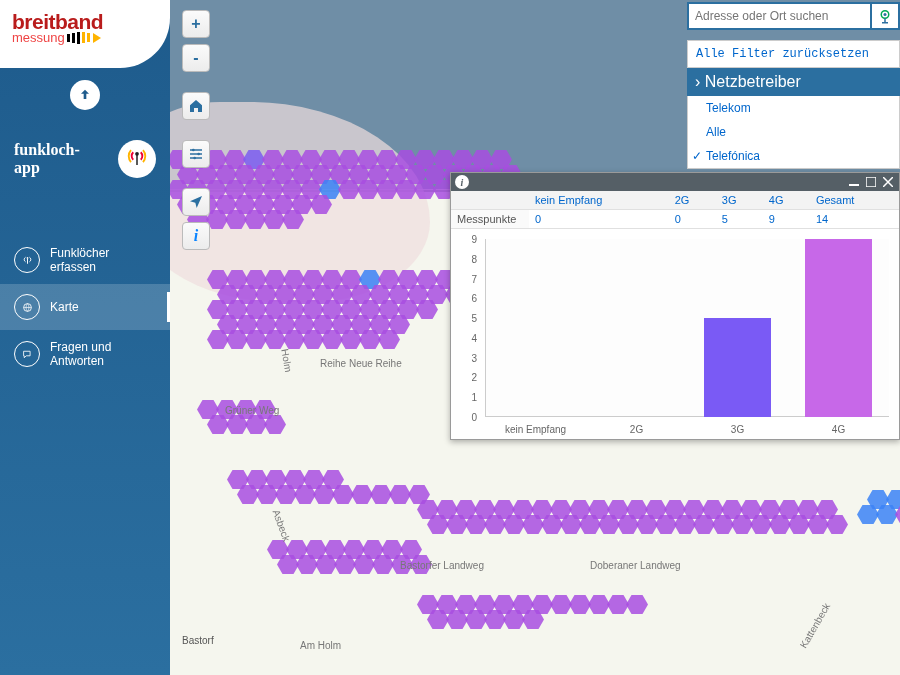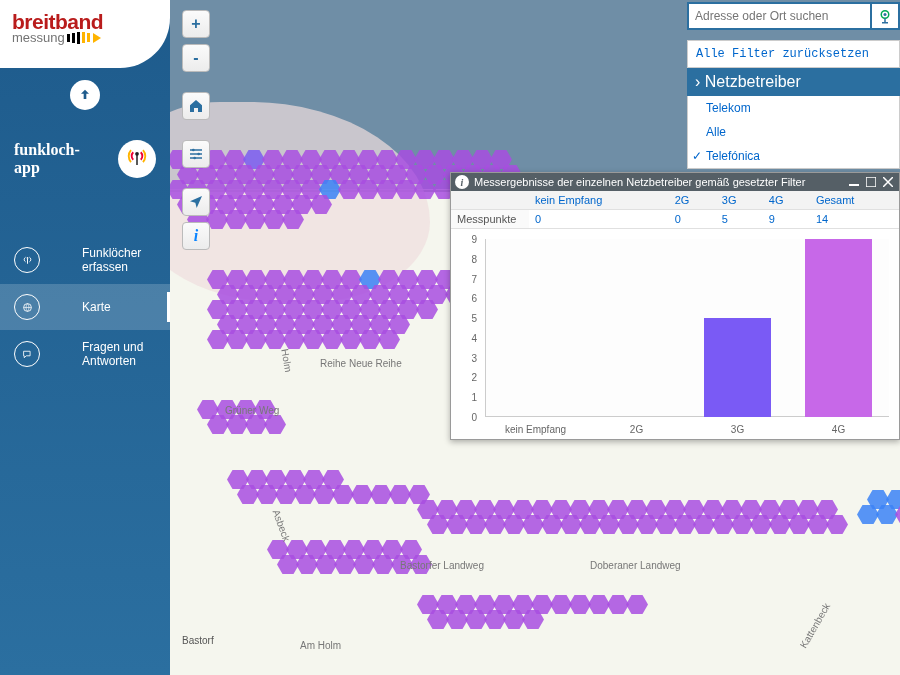--- a/index.html
+++ b/index.html
@@ -3,33 +3,33 @@
 <meta charset="utf-8">
 <style>
   * { box-sizing: border-box; margin: 0; padding: 0; }
   html, body { width: 900px; height: 675px; overflow: hidden; font-family: Arial, Helvetica, sans-serif; }
   body { display: flex; }
 
   
   .sidebar { width: 170px; height: 100%; background: linear-gradient(180deg, #1e5b8c 0%, #2b6fa0 100%); color: #fff; position: relative; }
   .logo-box { background: #fff; padding: 10px 12px 8px; border-bottom-right-radius: 50px; height: 68px; position: relative; }
   .logo-main { font-weight: bold; font-size: 21px; color: #b91c1c; letter-spacing: -0.5px; }
-  .logo-sub { font-size: 13px; color: #737373; display: flex; align-items: center; margin-top: -4px; }
+  .logo-sub { font-size: 13px; color: #ef4444; display: flex; align-items: center; margin-top: -4px; }
   .logo-bars { display: inline-flex; gap: 2px; margin-left: 2px; align-items: center; }
   .logo-bar { width: 3px; display: inline-block; }
   .logo-tri { display: inline-block; width: 0; height: 0; border-top: 5px solid transparent; border-bottom: 5px solid transparent; border-left: 8px solid #ffb400; margin-left: 3px; }
   .upload-btn { width: 30px; height: 30px; background: #fff; border-radius: 50%; display: flex; align-items: center; justify-content: center; margin: 12px auto 0; cursor: pointer; }
   .upload-btn svg { fill: #1e5b8c; }
 
   .app-label { display: flex; align-items: center; padding: 30px 14px 18px; font-family: Liberation Serif, serif; }
   .app-label-text { font-size: 16px; font-weight: bold; line-height: 1.1; }
   .app-icon { width: 38px; height: 38px; background: #fff; border-radius: 50%; margin-left: auto; display: flex; align-items: center; justify-content: center; }
 
   .nav { margin-top: 40px; }
-  .nav-item { display: flex; align-items: center; padding: 10px 14px; font-size: 12px; cursor: pointer; position: relative; gap: 32px; }
+  .nav-item { display: flex; align-items: center; padding: 10px 14px; font-size: 12px; cursor: pointer; position: relative; }
   .nav-item.active { background: rgba(255,255,255,0.18); }
   .nav-item.active::after { content: ""; position: absolute; right: 0; top: 8px; bottom: 8px; width: 3px; background: #fff; }
   .nav-icon { width: 26px; height: 26px; border: 1.5px solid #fff; border-radius: 50%; display: flex; align-items: center; justify-content: center; margin-right: 10px; flex:none; }
 
   
   .map-area { flex: 1; height: 100%; position: relative; background: linear-gradient(180deg, #6f8ea6 0%, #6f8ea6 28%, #d9ebd4 28%, #f1f5ec 100%); overflow: hidden; }
   .land { position: absolute; left: -20px; top: 190px; width: 780px; height: 520px; background: #f5f6ee; border-top: 2px solid #8a8; }
   .land::before { content: ""; position: absolute; top: -90px; left: -20px; width: 300px; height: 200px; background: #f0dede; border-radius: 30% 60% 40% 50%; opacity: 0.7; }
 
   
@@ -486,21 +486,20 @@
     <div class="filter-list">
       <div class="filter-opt">Telekom</div>
       <div class="filter-opt">Alle</div>
       <div class="filter-opt selected">Telefónica</div>
     </div>
   </div>
 
   <div class="results-panel">
     <div class="results-header">
       <span class="info-i">i</span>
-      <span>Messergebnisse der einzelnen Netzbetreiber gemäß gesetzter Filter</span>
       <span class="spacer"></span>
       <span class="win-btn">
           <svg width="10" height="8">
             <rect x="0" y="6" width="10" height="2" fill="#fff"></rect>
           </svg>
         </span>
       <span class="win-btn">
           <svg width="10" height="10">
             <rect x="0" y="0" width="10" height="10" fill="none" stroke="#fff" stroke-width="1.5"></rect>
           </svg>

